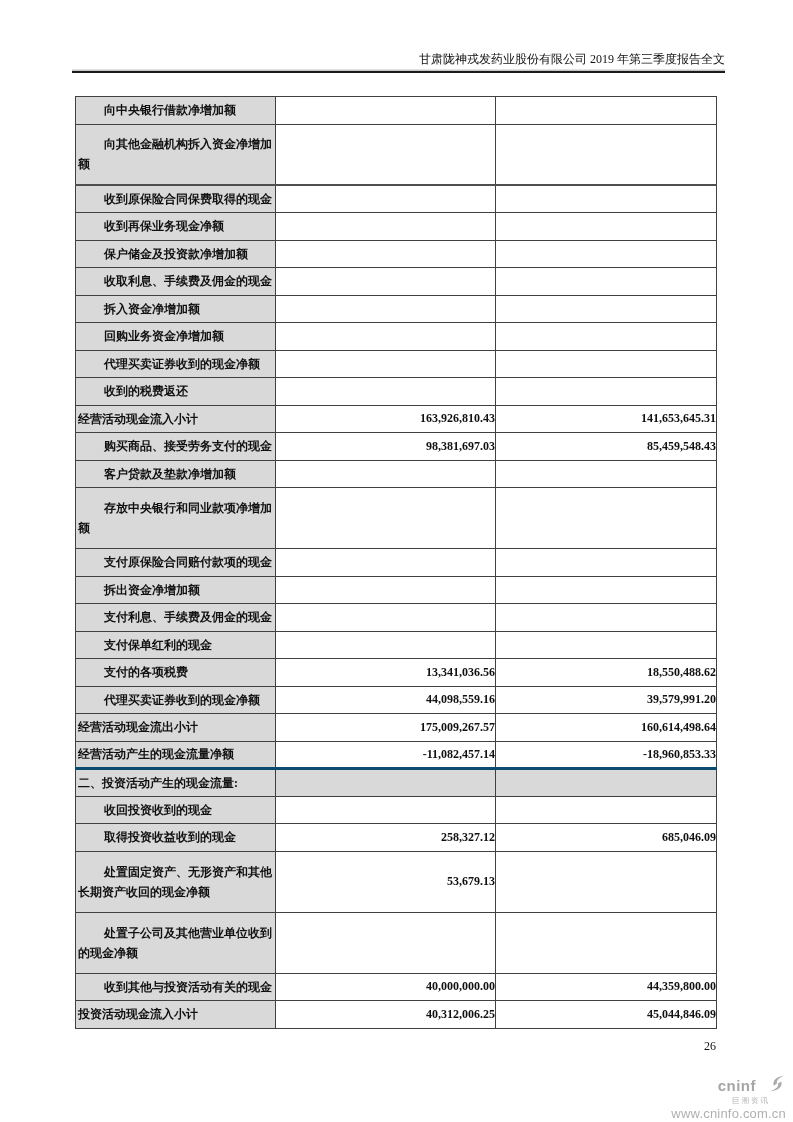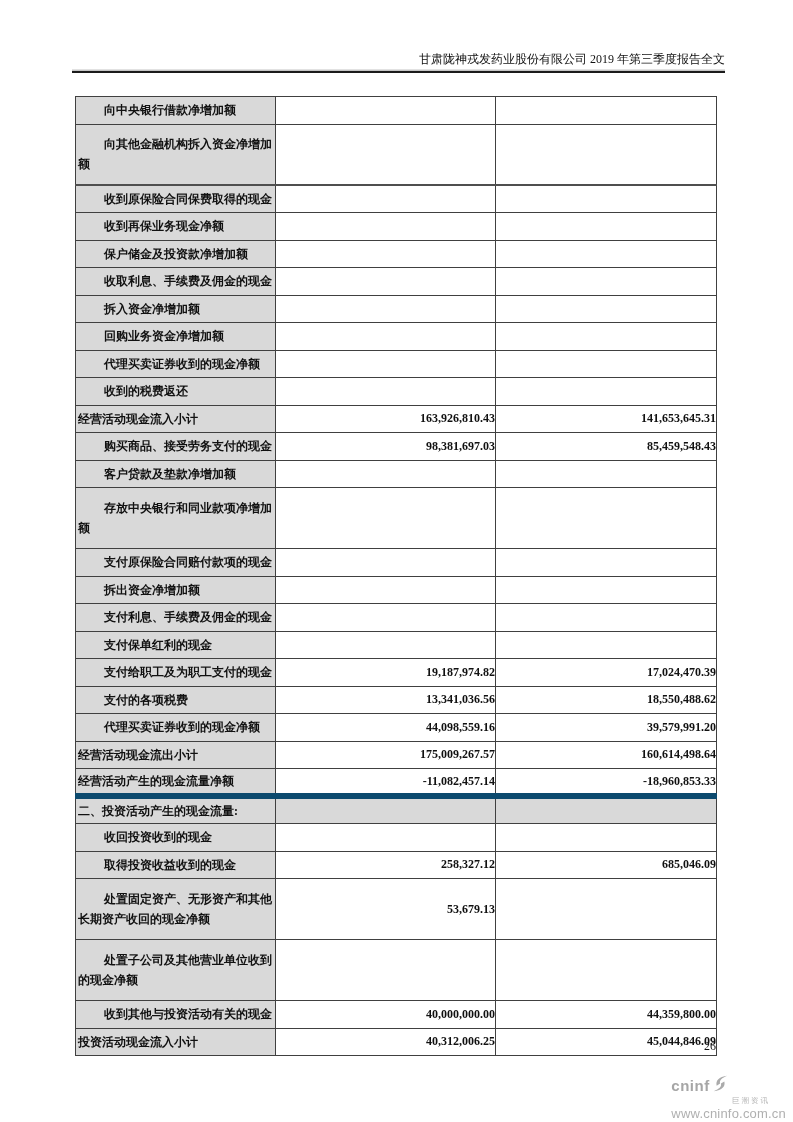--- a/index.html
+++ b/index.html
@@ -58,42 +58,42 @@
   }
   td.label-cell .label.indent { text-indent: 26px; }
   td.value-cell {
     background: #ffffff;
     text-align: right;
     padding-right: 4px;
     font-size: 12px;
   }
   tr.section td { background: #d9d9d9; }
   tr.thick-bottom td { border-bottom: 2.5px solid #4f4f4f; }
-  tr.thick-top td { border-top: 6px solid #0c4a6e; }
+  tr.thick-top td { border-top: 3px solid #0c4a6e; }
   .page-number {
     position: absolute;
     top: 1039px;
     left: 704px;
     font-size: 12px;
     color: #111111;
   }
   .logo {
     position: absolute;
     top: 1075px;
     right: 7px;
     text-align: right;
     color: #a9a9a9;
     font-family: "Liberation Sans", sans-serif;
     line-height: 1.05;
   }
   .logo .brand-line {
     display: flex;
-    justify-content: flex-start;
+    justify-content: flex-end;
     align-items: center;
-    gap: 2px;
+    gap: 13px;
   }
   .logo .brand-text {
     font-size: 15px;
     font-weight: bold;
     letter-spacing: 0.5px;
     color: #a6a6a6;
   }
   .logo .brand-cn {
     font-size: 7.5px;
     letter-spacing: 2px;
@@ -243,27 +243,20 @@
     </td>
     <td class="value-cell"></td>
     <td class="value-cell"></td>
   </tr>
           <tr class="r1">
     <td class="label-cell">
       <div class="label indent">支付保单红利的现金</div>
     </td>
     <td class="value-cell"></td>
     <td class="value-cell"></td>
-  </tr>
-          <tr class="r1">
-    <td class="label-cell">
-      <div class="label indent">支付给职工及为职工支付的现金</div>
-    </td>
-    <td class="value-cell">19,187,974.82</td>
-    <td class="value-cell">17,024,470.39</td>
   </tr>
           <tr class="r1">
     <td class="label-cell">
       <div class="label indent">支付的各项税费</div>
     </td>
     <td class="value-cell">13,341,036.56</td>
     <td class="value-cell">18,550,488.62</td>
   </tr>
           <tr class="r1">
     <td class="label-cell">

